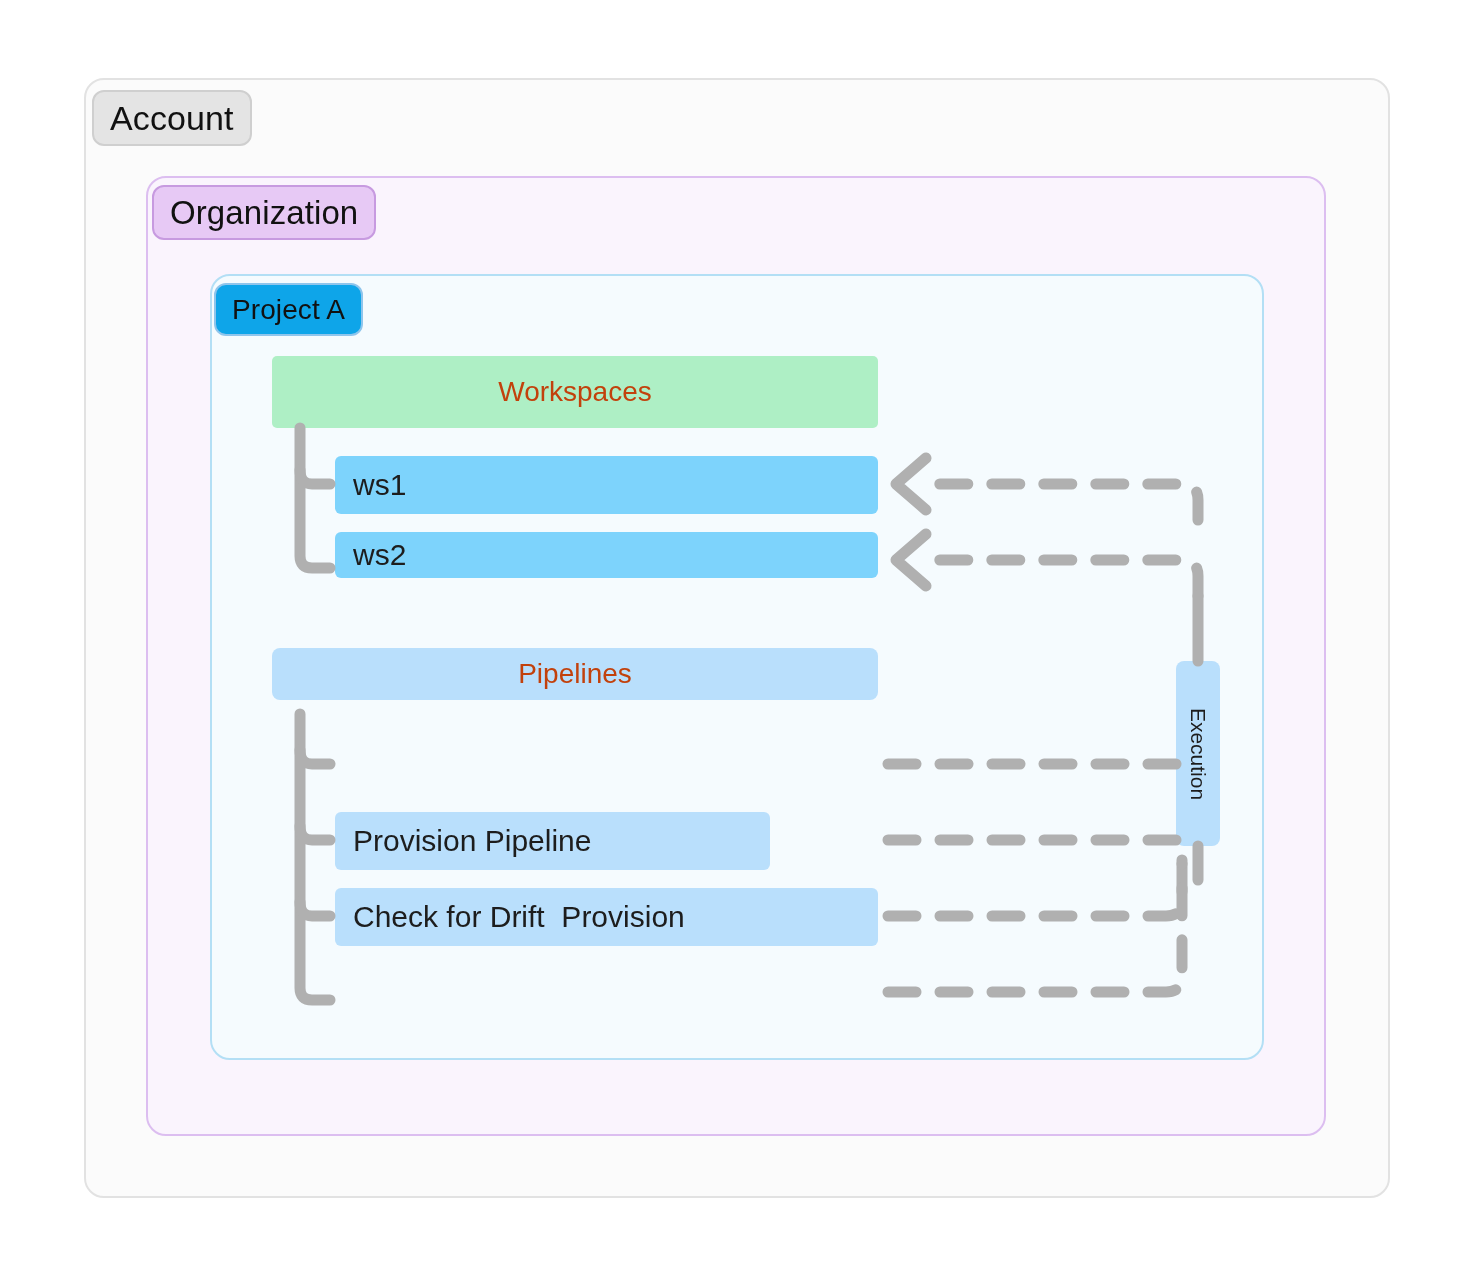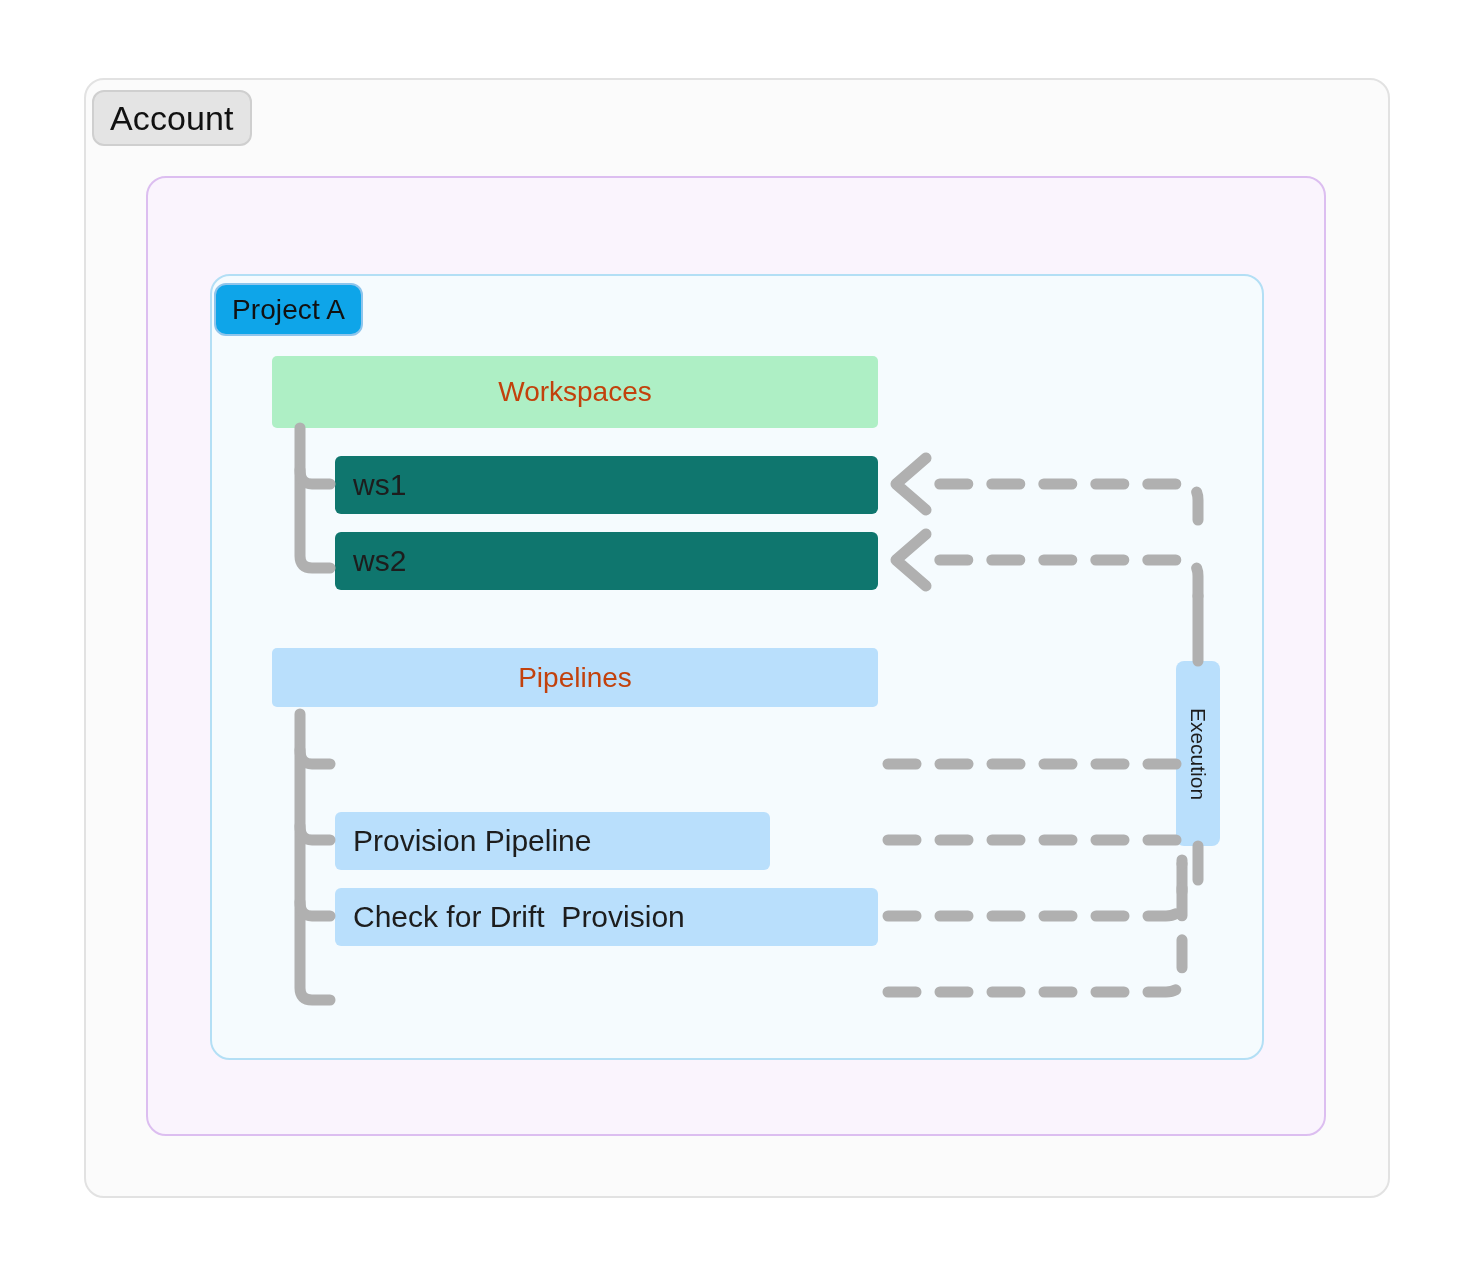--- a/index.html
+++ b/index.html
@@ -88,38 +88,39 @@
     color: #c2410c;
     white-space: pre;
   }
   #workspaces-header {
     left: 272px; top: 356px;
     width: 606px; height: 72px;
     background: #aeefc5;
   }
   #pipelines-header {
     left: 272px; top: 648px;
-    width: 606px; height: 59px;
+    width: 606px; height: 52px;
     background: #b9dffc;
+    border-radius: 8px;
   }
 
   
   .item-row {
     position: absolute;
     box-sizing: border-box;
     display: flex;
     align-items: center;
     justify-content: flex-start;
     padding-left: 18px;
     border-radius: 6px;
     font-size: 30px;
     color: #1d1d1d;
     white-space: pre;
   }
-  .ws-item { background: #0f766e; }
+  .ws-item { background: #7dd3fc; }
   .pipe-item { background: #b9dffc; }
 
   
   #execution-box {
     position: absolute;
     left: 1176px; top: 661px;
     width: 44px; height: 185px;
     background: #b9dffc;
     border-radius: 8px;
     display: flex;
@@ -146,27 +147,28 @@
 </head>
 <body>
 
 <div id="stage">
 
   <div class="container" id="account-container"></div>
   <div class="container" id="organization-container"></div>
   <div class="container" id="project-container"></div>
 
   <div class="chip" id="account-chip">Account</div>
+  <div class="chip" id="organization-chip">Organization</div>
   <div class="chip" id="project-chip">Project A</div>
 
   <div class="group-header" id="workspaces-header">Workspaces</div>
   <div class="group-header" id="pipelines-header">Pipelines</div>
 
   <div class="item-row ws-item" style="left:335px; top:456px; width:543px; height:58px;">ws1</div>
-  <div class="item-row ws-item" style="left:335px; top:532px; width:543px; height:58px;">ws2</div>
+  <div class="item-row ws-item" style="left:335px; top:532px; width:543px; height:46px;">ws2</div>
 
   <div class="item-row pipe-item" style="left:335px; top:812px; width:435px; height:58px;">Provision Pipeline</div>
   <div class="item-row pipe-item" style="left:335px; top:888px; width:543px; height:58px;">Check for Drift  Provision</div>
 
   <div id="execution-box">
     <span id="execution-label">Execution</span>
   </div>
 
   <svg id="connectors" viewBox="0 0 1472 1280">
     <g fill="none" stroke="#b0b0b0" stroke-width="11" stroke-linecap="round" stroke-linejoin="round">

